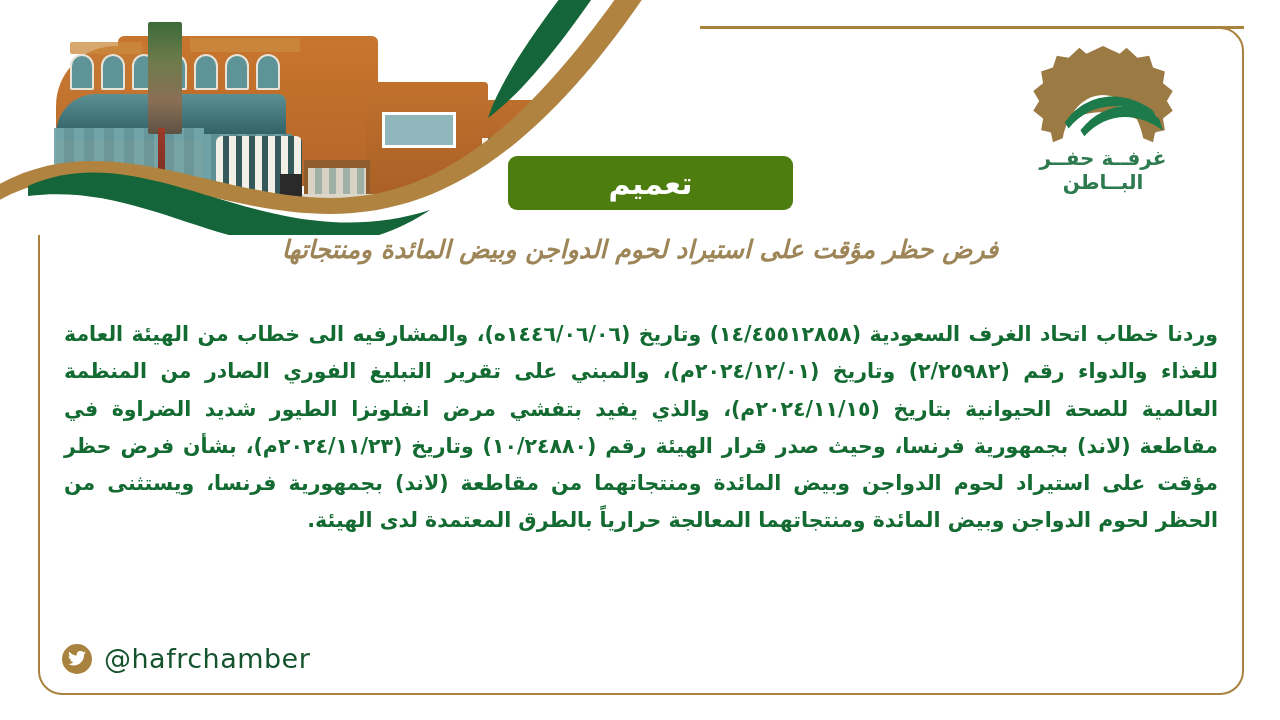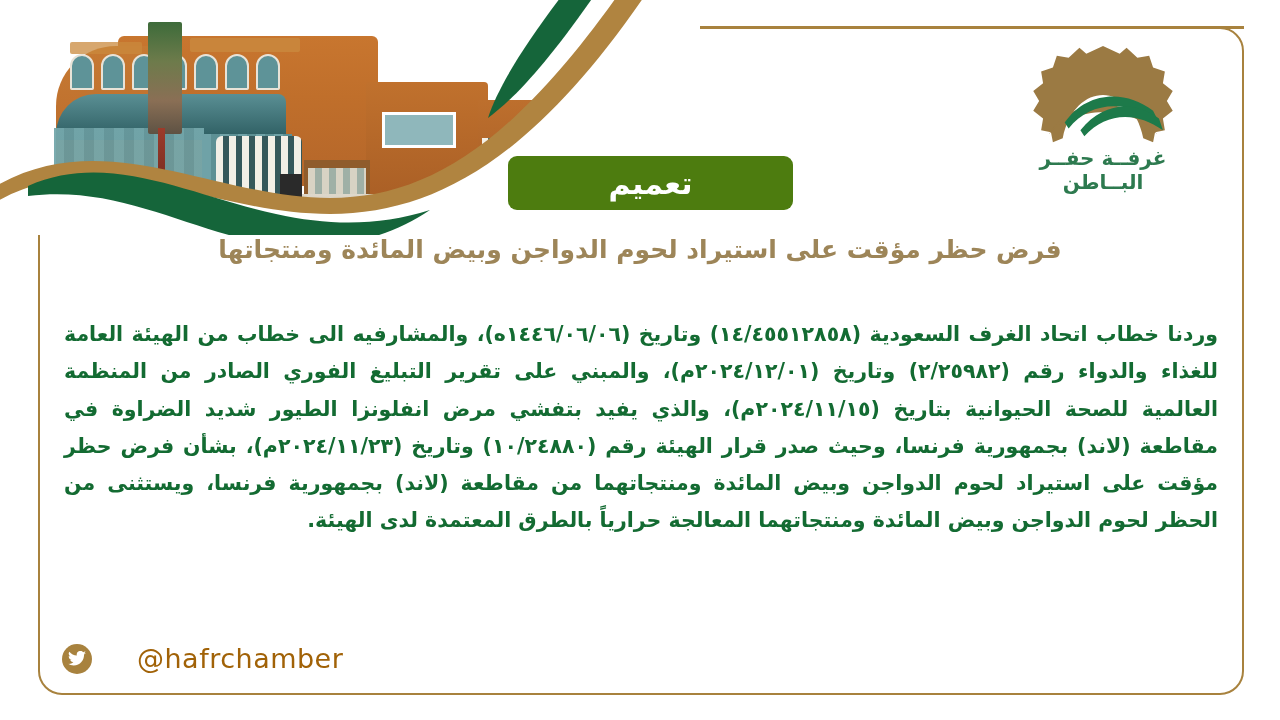--- a/index.html
+++ b/index.html
@@ -193,44 +193,43 @@
     color: #ffffff; font-size: 30px; font-weight: bold;
     display: flex; align-items: center; justify-content: center;
     letter-spacing: 1px;
     margin-top: 12px;
   }
 
   
   .heading {
     position: absolute; left: 60px; right: 60px; top: 232px;
     text-align: center; color: #9d8558; font-size: 25px; font-weight: bold;
-    direction: rtl; line-height: 1.4;
+    direction: rtl; line-height: 1.4; font-style: italic;
   }
 
   
   .body-text {
     position: absolute; left: 56px; top: 308px; width: 1170px;
     direction: rtl; text-align: justify; text-align-last: right;
     color: #136b32; font-size: 20.5px; font-weight: bold; line-height: 1.82;
   }
   .body-text p { margin: 8px; }
 
   
   .footer {
     position: absolute; left: 62px; top: 643px;
     display: flex; align-items: center; gap: 12px; direction: ltr;
   }
   .tw-icon {
     width: 30px; height: 30px; border-radius: 50%; background: #a8823e;
     display: flex; align-items: center; justify-content: center;
   }
   .tw-handle {
-    color: #a16207; font-size: 27px; letter-spacing: .5px;
+    color: #14532d; font-size: 27px; letter-spacing: .5px;
     font-family: "DejaVu Sans", sans-serif;
-    margin-left: 33px;
   }
 </style>
 </head>
 <body>
 
 <div id="page">
 
   <div class="frame"></div>
   <div class="frame-mask"></div>
 

